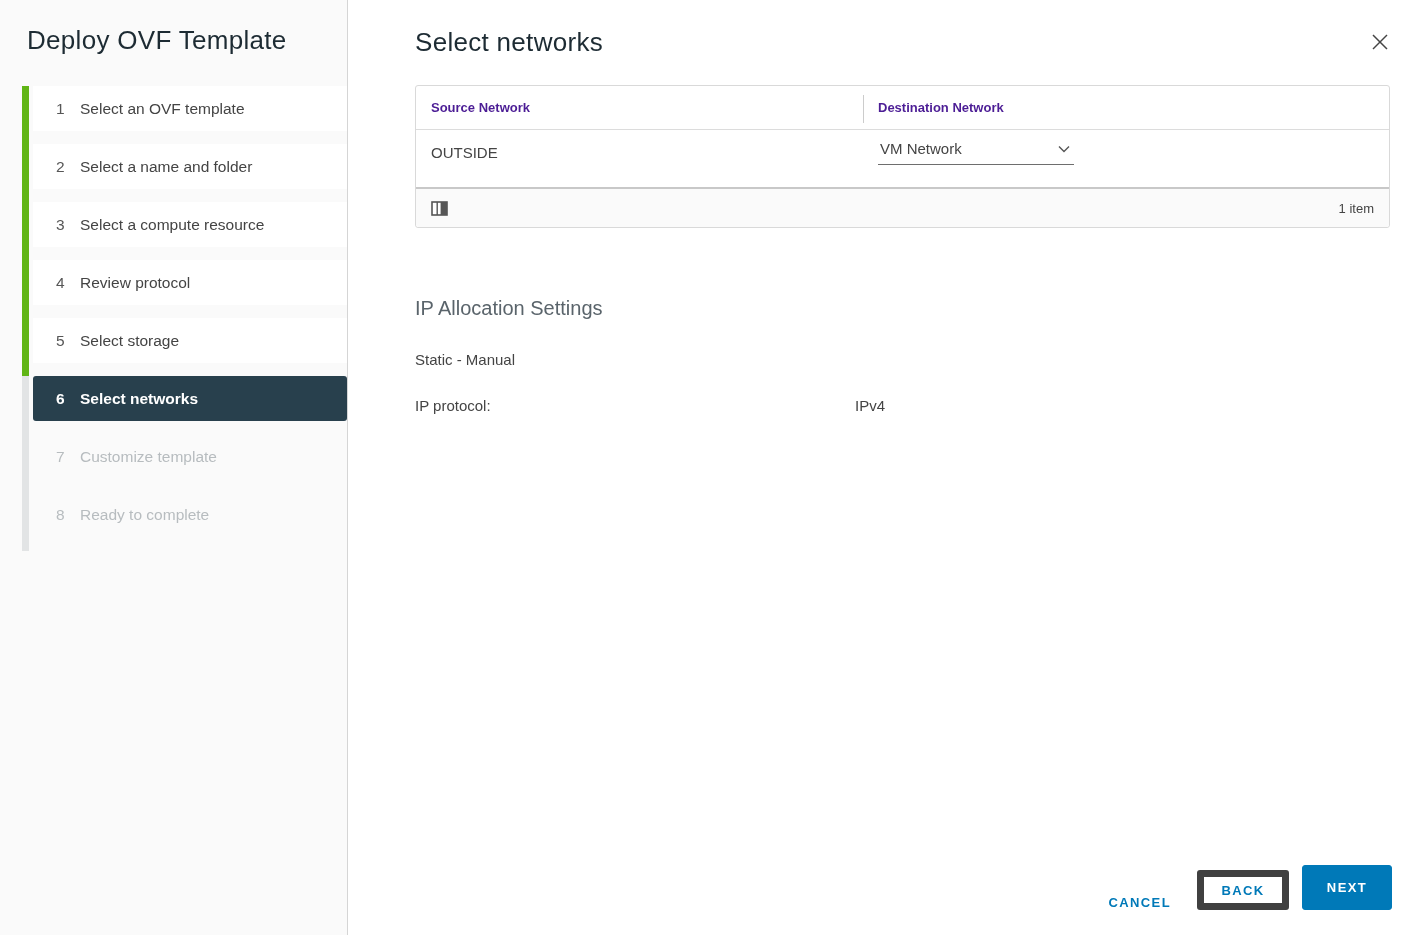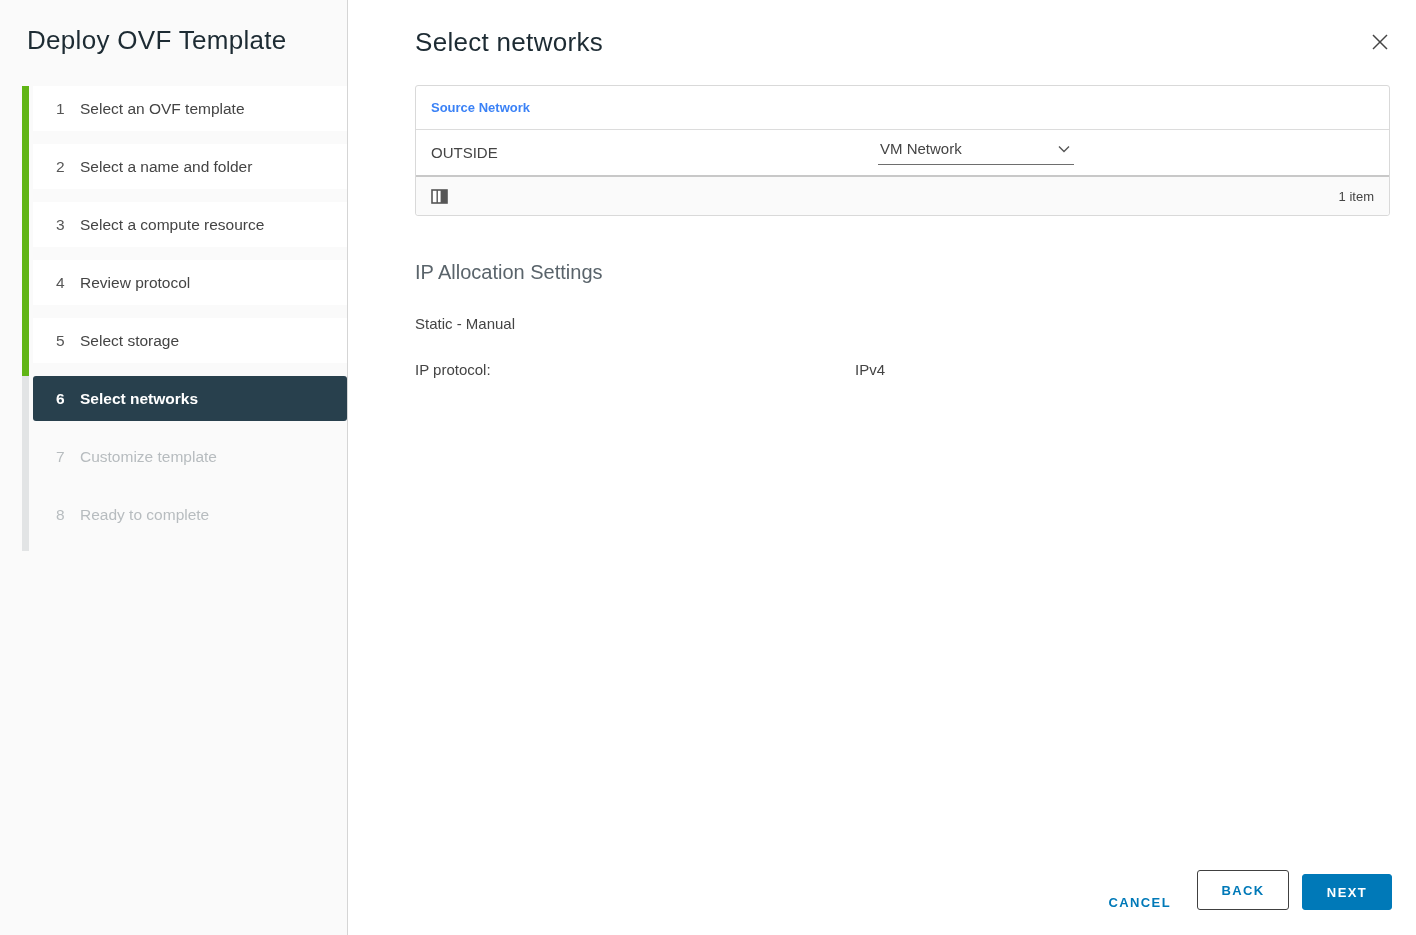--- a/index.html
+++ b/index.html
@@ -99,21 +99,21 @@
     border-radius: 3px;
   }
   .net-table-header {
     display: flex;
     height: 43px;
     align-items: center;
   }
   .th {
     font-size: 13px;
     font-weight: bold;
-    color: #3b82f6;
+    color: #4c1d95;
     padding-left: 15px;
   }
   .th-source { width: 447px; }
   .th-dest { flex: 1; position: relative; }
   .th-divider {
     position: absolute; left: 0; top: -5px;
     width: 1px; height: 28px;
     background: #cccccc;
   }
   .net-table-row {
@@ -139,26 +139,27 @@
     display: flex;
     height: 40px;
     align-items: center;
     justify-content: space-between;
     background: #fafafa;
     border-top: 2px solid #c8c8c8;
     padding: 0 15px;
     font-size: 13px;
     color: #444;
     border-radius: 0 0 3px 3px;
+    margin-top: 12px;
   }
   .col-picker-btn { background: none; border: none; padding: 0; cursor: pointer; display: flex; }
 
   
   .section-title {
-    margin-top: 45px;
+    margin-top: 69px;
     font-size: 20px;
     font-weight: 400;
     color: #5a646b;
   }
   .field-row {
     display: flex;
     font-size: 15px;
     color: #444;
   }
   .field-row.first { margin-top: 31px; }
@@ -181,26 +182,26 @@
   }
   .btn-link {
     background: none; border: none;
     color: #0079b8;
     margin-right: 26px;
     padding: 0;
   }
   .btn-outline {
     width: 92px; height: 40px;
     background: #ffffff;
-    border: 1px solid #404040;
+    border: 7px solid #404040;
     border-radius: 3px;
     color: #0079b8;
   }
   .btn-solid {
-    width: 90px; height: 36px;
+    width: 90px; height: 45px;
     background: #0079b8;
     border: 1px solid #0079b8;
     border-radius: 3px;
     color: #ffffff;
     margin-left: 13px;
   }
 </style>
 </head>
 <body>
 
@@ -253,20 +254,24 @@
       <line x1="4" y1="4" x2="18" y2="18" stroke="#454545" stroke-width="1.5"></line>
       <line x1="18" y1="4" x2="4" y2="18" stroke="#454545" stroke-width="1.5"></line>
     </svg>
   </button>
 
   <h1 class="page-title">Select networks</h1>
 
   <div class="net-table">
     <div class="net-table-header">
       <div class="th th-source">Source Network</div>
+      <div class="th th-dest">
+        <span class="th-divider"></span>
+        <span>Destination Network</span>
+      </div>
     </div>
 
     <div class="net-table-row">
       <div class="td-source">OUTSIDE</div>
       <div class="td-dest">
         <div class="dest-select">
           <span>VM Network</span>
           <svg width="12" height="8" viewBox="0 0 12 8">
             <polyline points="1,1.5 6,6.5 11,1.5" fill="none" stroke="#565656" stroke-width="1.4"></polyline>
           </svg>

